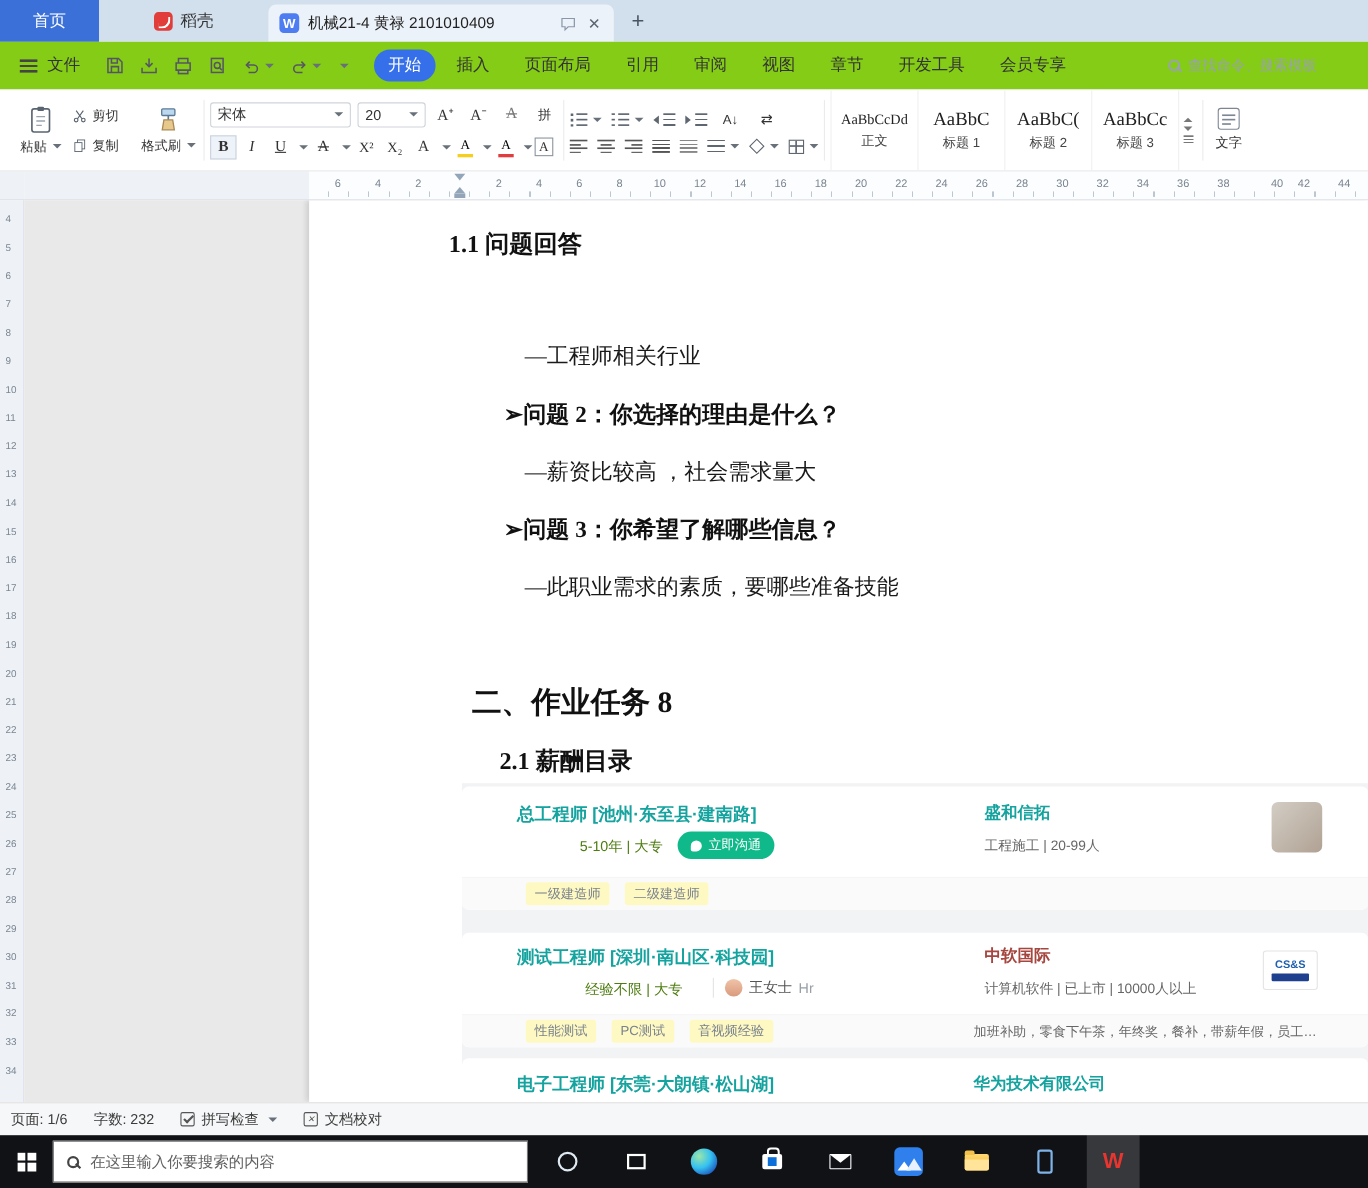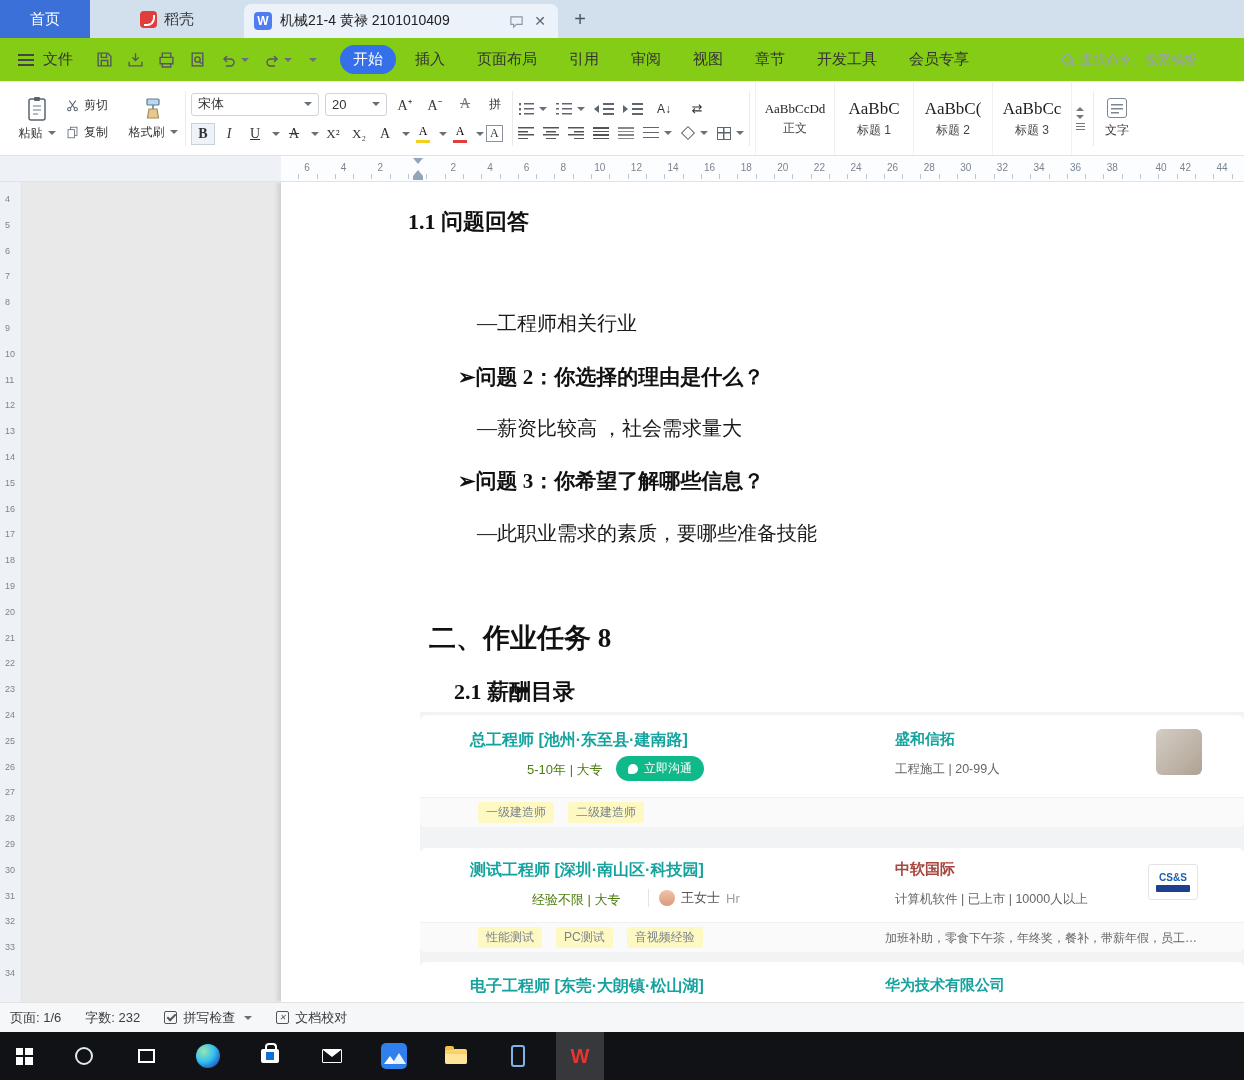--- a/index.html
+++ b/index.html
@@ -551,20 +551,24 @@
 
 <div class="taskbar">
   <div class="tb-btn">
     <span class="win-logo">
         <span></span>
         <span></span>
         <span></span>
         <span></span>
       </span>
   </div>
+  <div class="tb-search">
+    <i class="magd"></i>
+    <input placeholder="在这里输入你要搜索的内容" style="">
+  </div>
   <div class="tb-icons">
     <div class="tb-btn">
         <i class="cortana"></i>
       </div>
     <div class="tb-btn">
         <i class="tview"></i>
       </div>
     <div class="tb-btn">
         <i class="edge"></i>
       </div>

